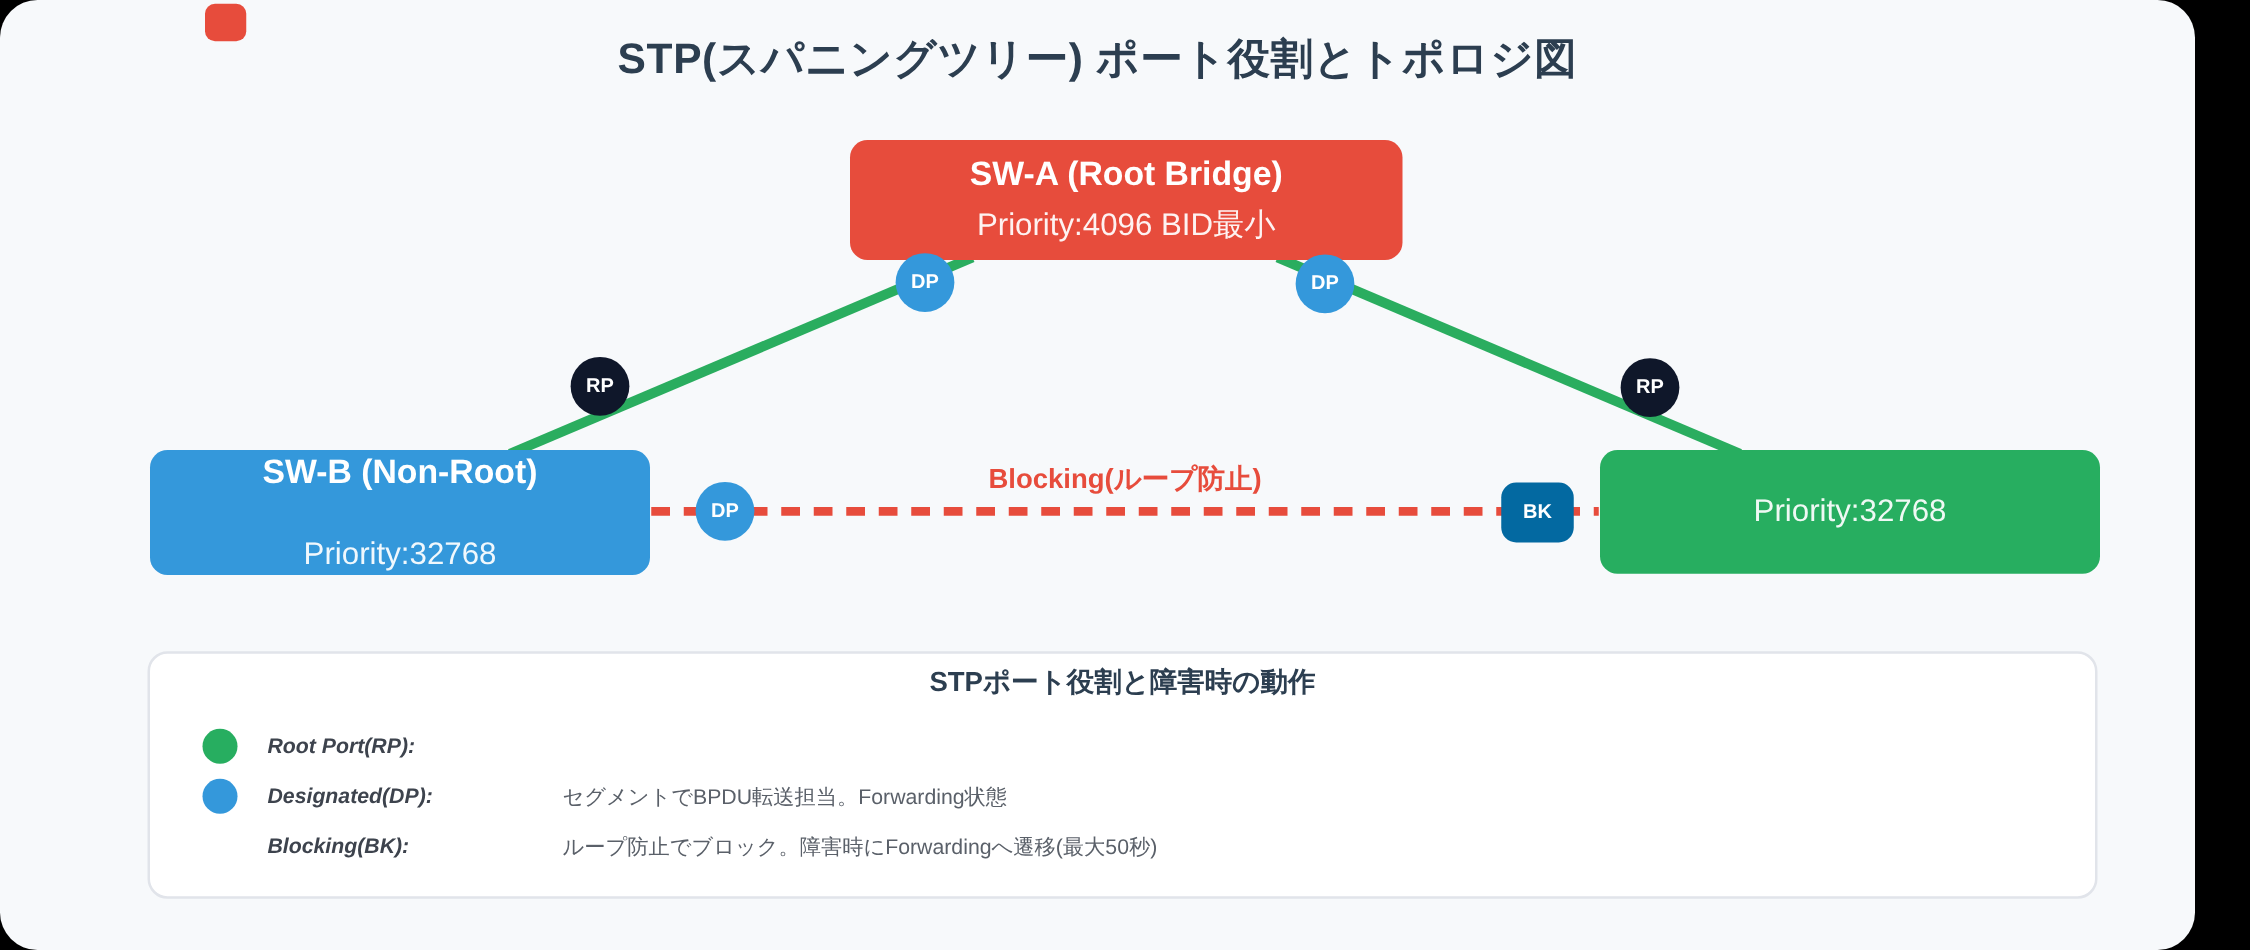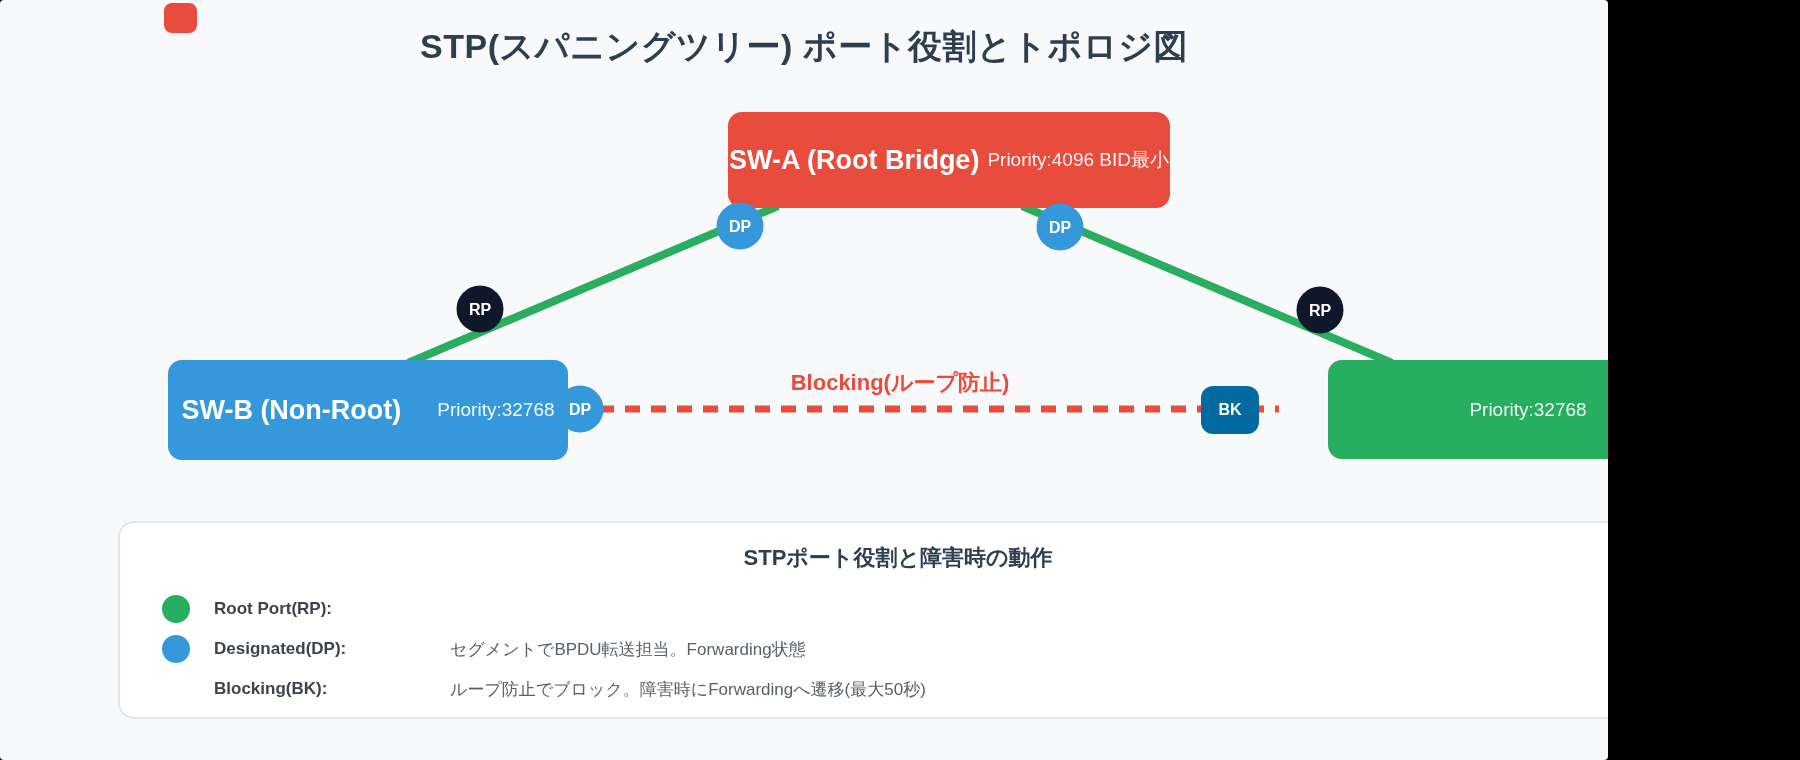--- a/index.html
+++ b/index.html
@@ -5,24 +5,24 @@
   html, body {
     margin: 0;
     padding: 0;
     background: #000;
     width: 1800px;
     height: 760px;
     font-family: "Liberation Sans", "DejaVu Sans", sans-serif;
   }
   .page {
     position: relative;
-    width: 1608px;
+    width: 1756px;
     height: 760px;
     background: #f7f9fb;
-    border-radius: 4px;
+    border-radius: 30px;
     overflow: hidden;
   }
   .accent-square {
     position: absolute;
     left: 164px; top: 3px;
     width: 33px; height: 30px;
     border-radius: 8px;
     background: #e74c3c;
   }
   .main-title {
@@ -38,29 +38,28 @@
   svg.links {
     position: absolute;
     left: 0; top: 0;
     width: 1800px; height: 760px;
   }
   .node {
     position: absolute;
     border-radius: 14px;
     color: #fff;
     display: flex;
-    flex-direction: row;
+    flex-direction: column;
     align-items: center;
     justify-content: center;
     gap: 8px;
     text-align: center;
-    margin-left: 48px;
   }
   .node .node-title { font-size: 27px; font-weight: bold; }
-  .node .node-sub   { font-size: 19px; color: rgba(255,255,255,0.93); }
+  .node .node-sub   { font-size: 25px; color: rgba(255,255,255,0.93); }
   .node-red   { left: 680px;  top: 112px; width: 442px; height: 96px;  background: #e74c3c; }
   .node-blue  { left: 120px;  top: 360px; width: 400px; height: 100px; background: #3498db; gap: 36px; }
   .node-green { left: 1280px; top: 360px; width: 400px; height: 99px;  background: #27ae60; }
   .badge {
     position: absolute;
     width: 47px; height: 47px;
     border-radius: 50%;
     transform: translate(-50%, -50%);
     display: flex;
     align-items: center;
@@ -86,21 +85,21 @@
     white-space: nowrap;
   }
   .legend-panel {
     position: absolute;
     left: 118px; top: 521px;
     width: 1560px; height: 198px;
     box-sizing: border-box;
     background: #ffffff;
     border: 2px solid #e1e4ea;
     border-radius: 16px;
-    padding-top: 20px;
+    padding-top: 8px;
   }
   .legend-title {
     text-align: center;
     font-size: 22px;
     font-weight: bold;
     color: #2c3e50;
   }
   .legend-rows { margin-top: 16px; }
   .legend-row {
     display: flex;
@@ -116,20 +115,21 @@
   }
   .bullet-green { background: #27ae60; }
   .bullet-blue  { background: #3498db; }
   .bullet-none  { visibility: hidden; }
   .legend-term {
     width: 236px;
     font-size: 17px;
     font-weight: bold;
     color: #3d434d;
     flex: 0 0 auto;
+    font-style: italic;
   }
   .legend-desc {
     font-size: 17px;
     color: #5a6069;
   }
 </style>
 </head>
 <body>
 
 <div class="page">

